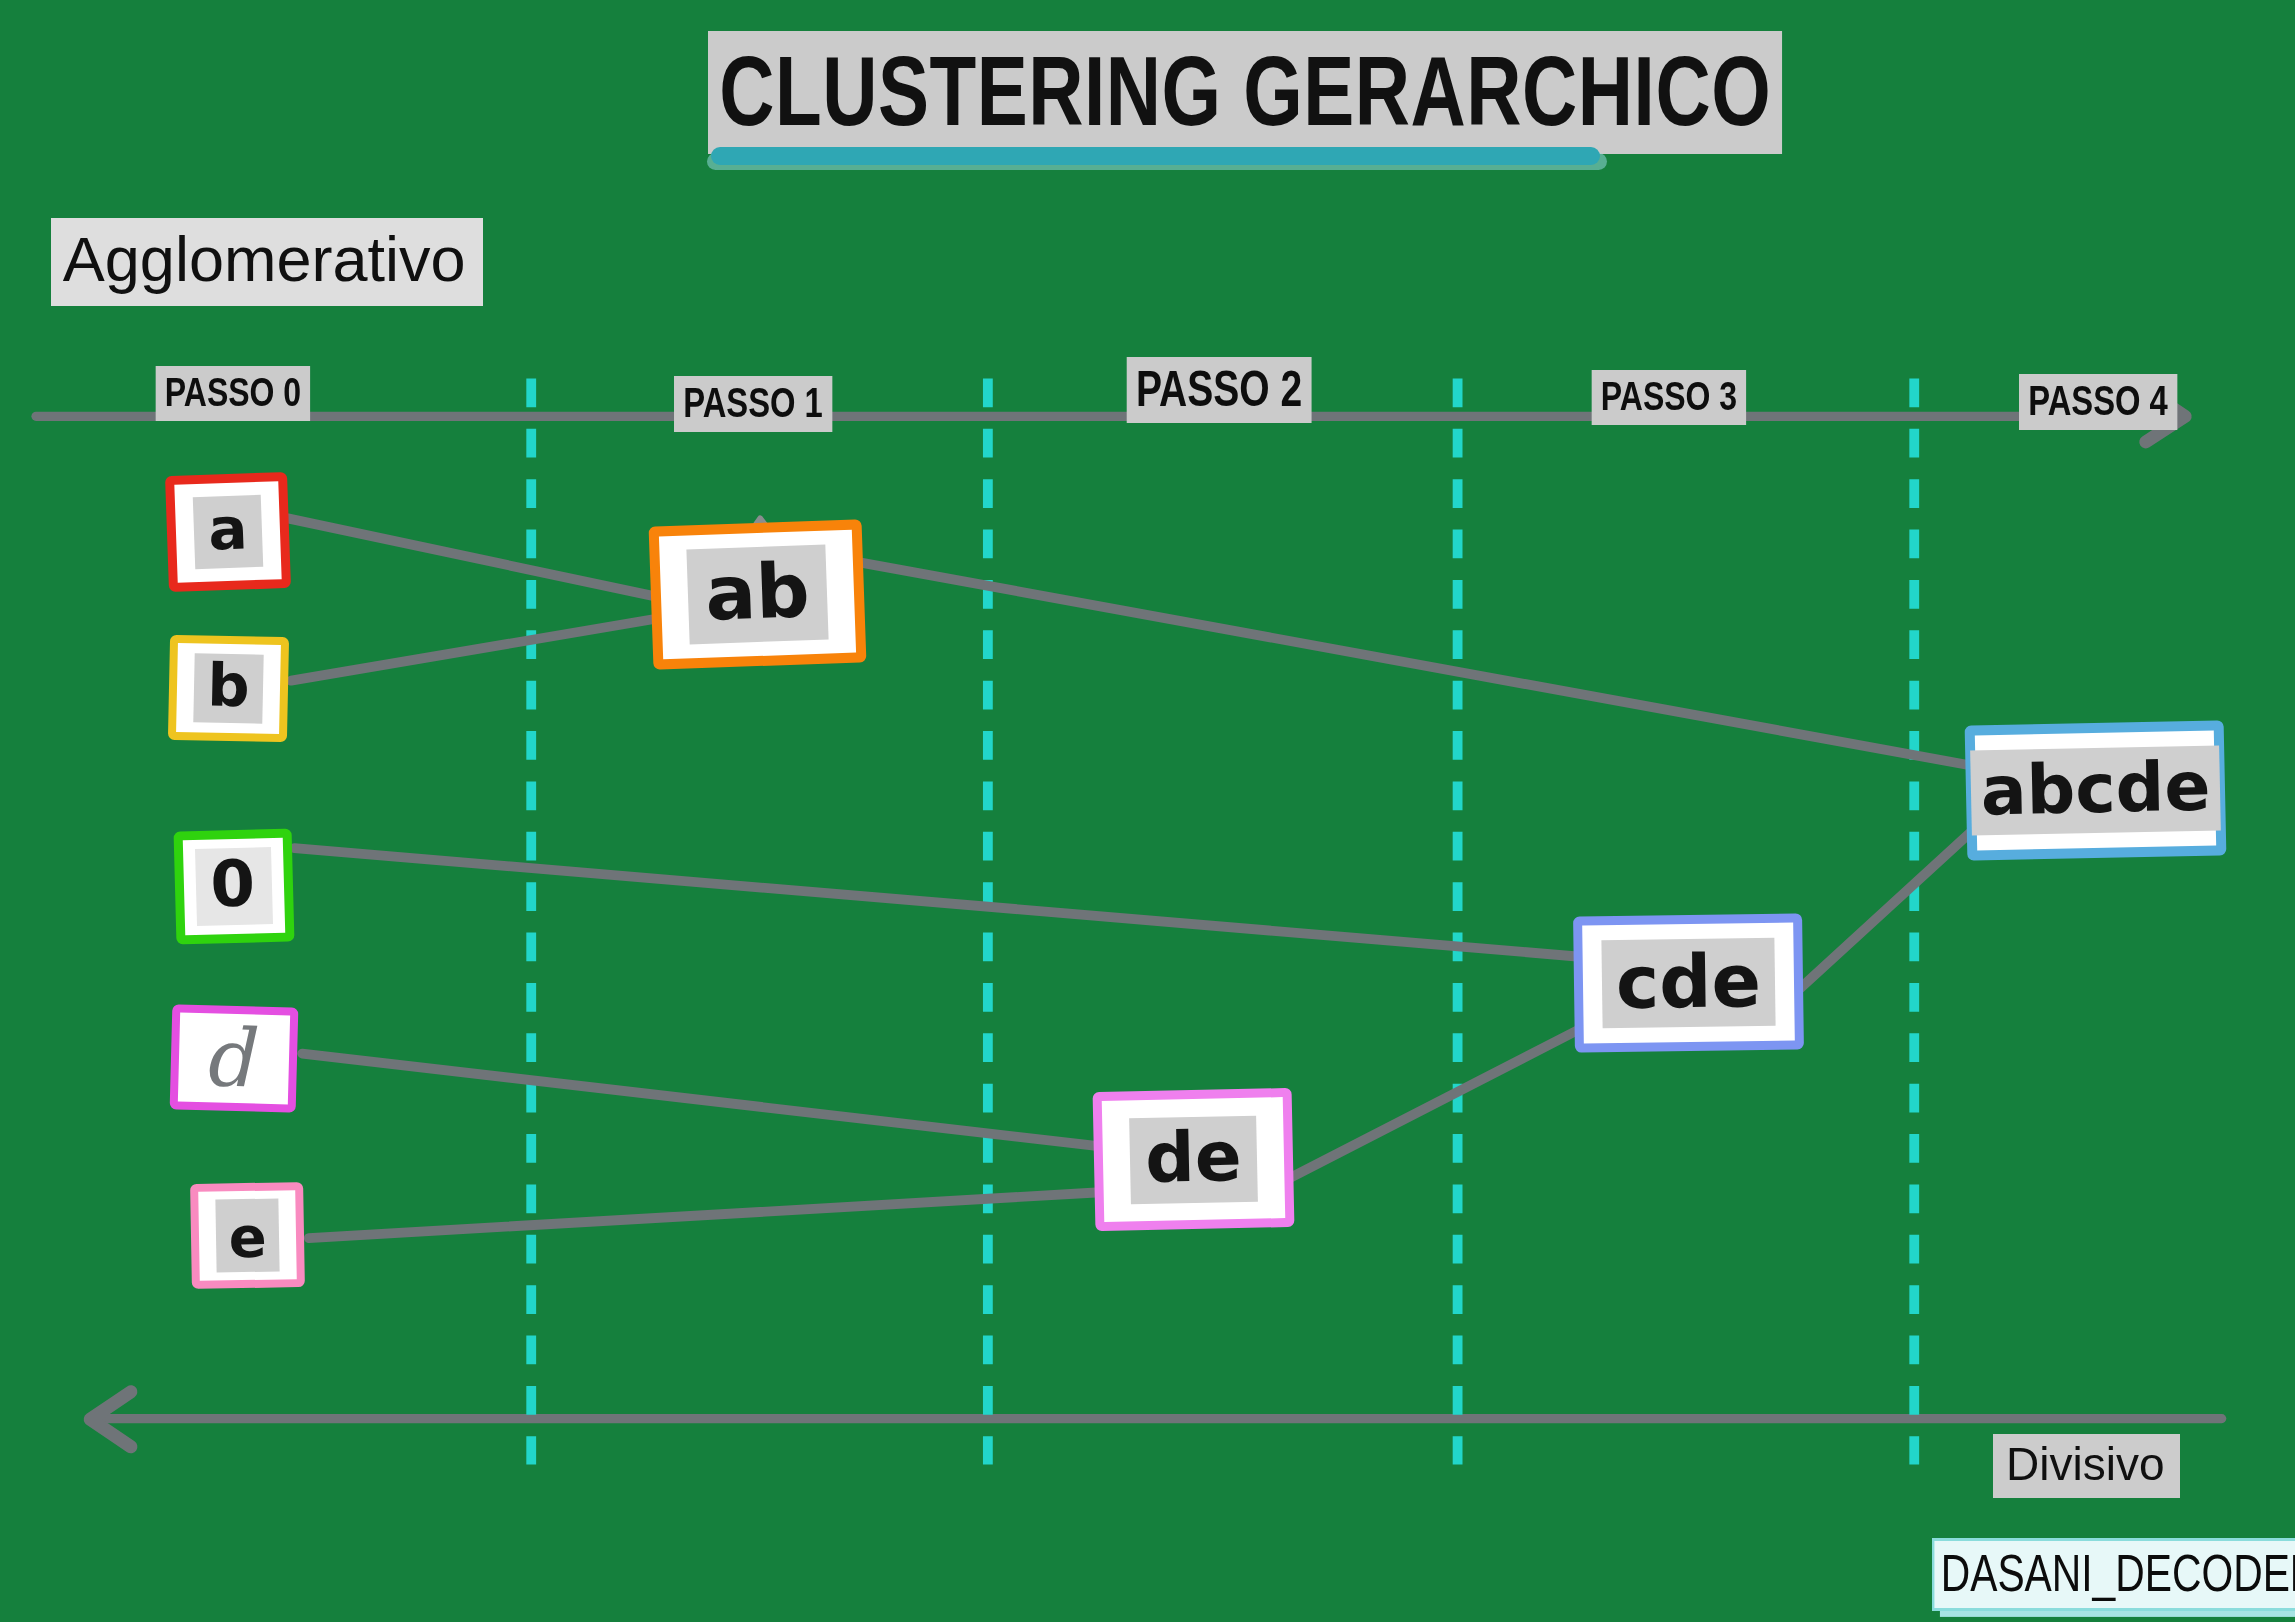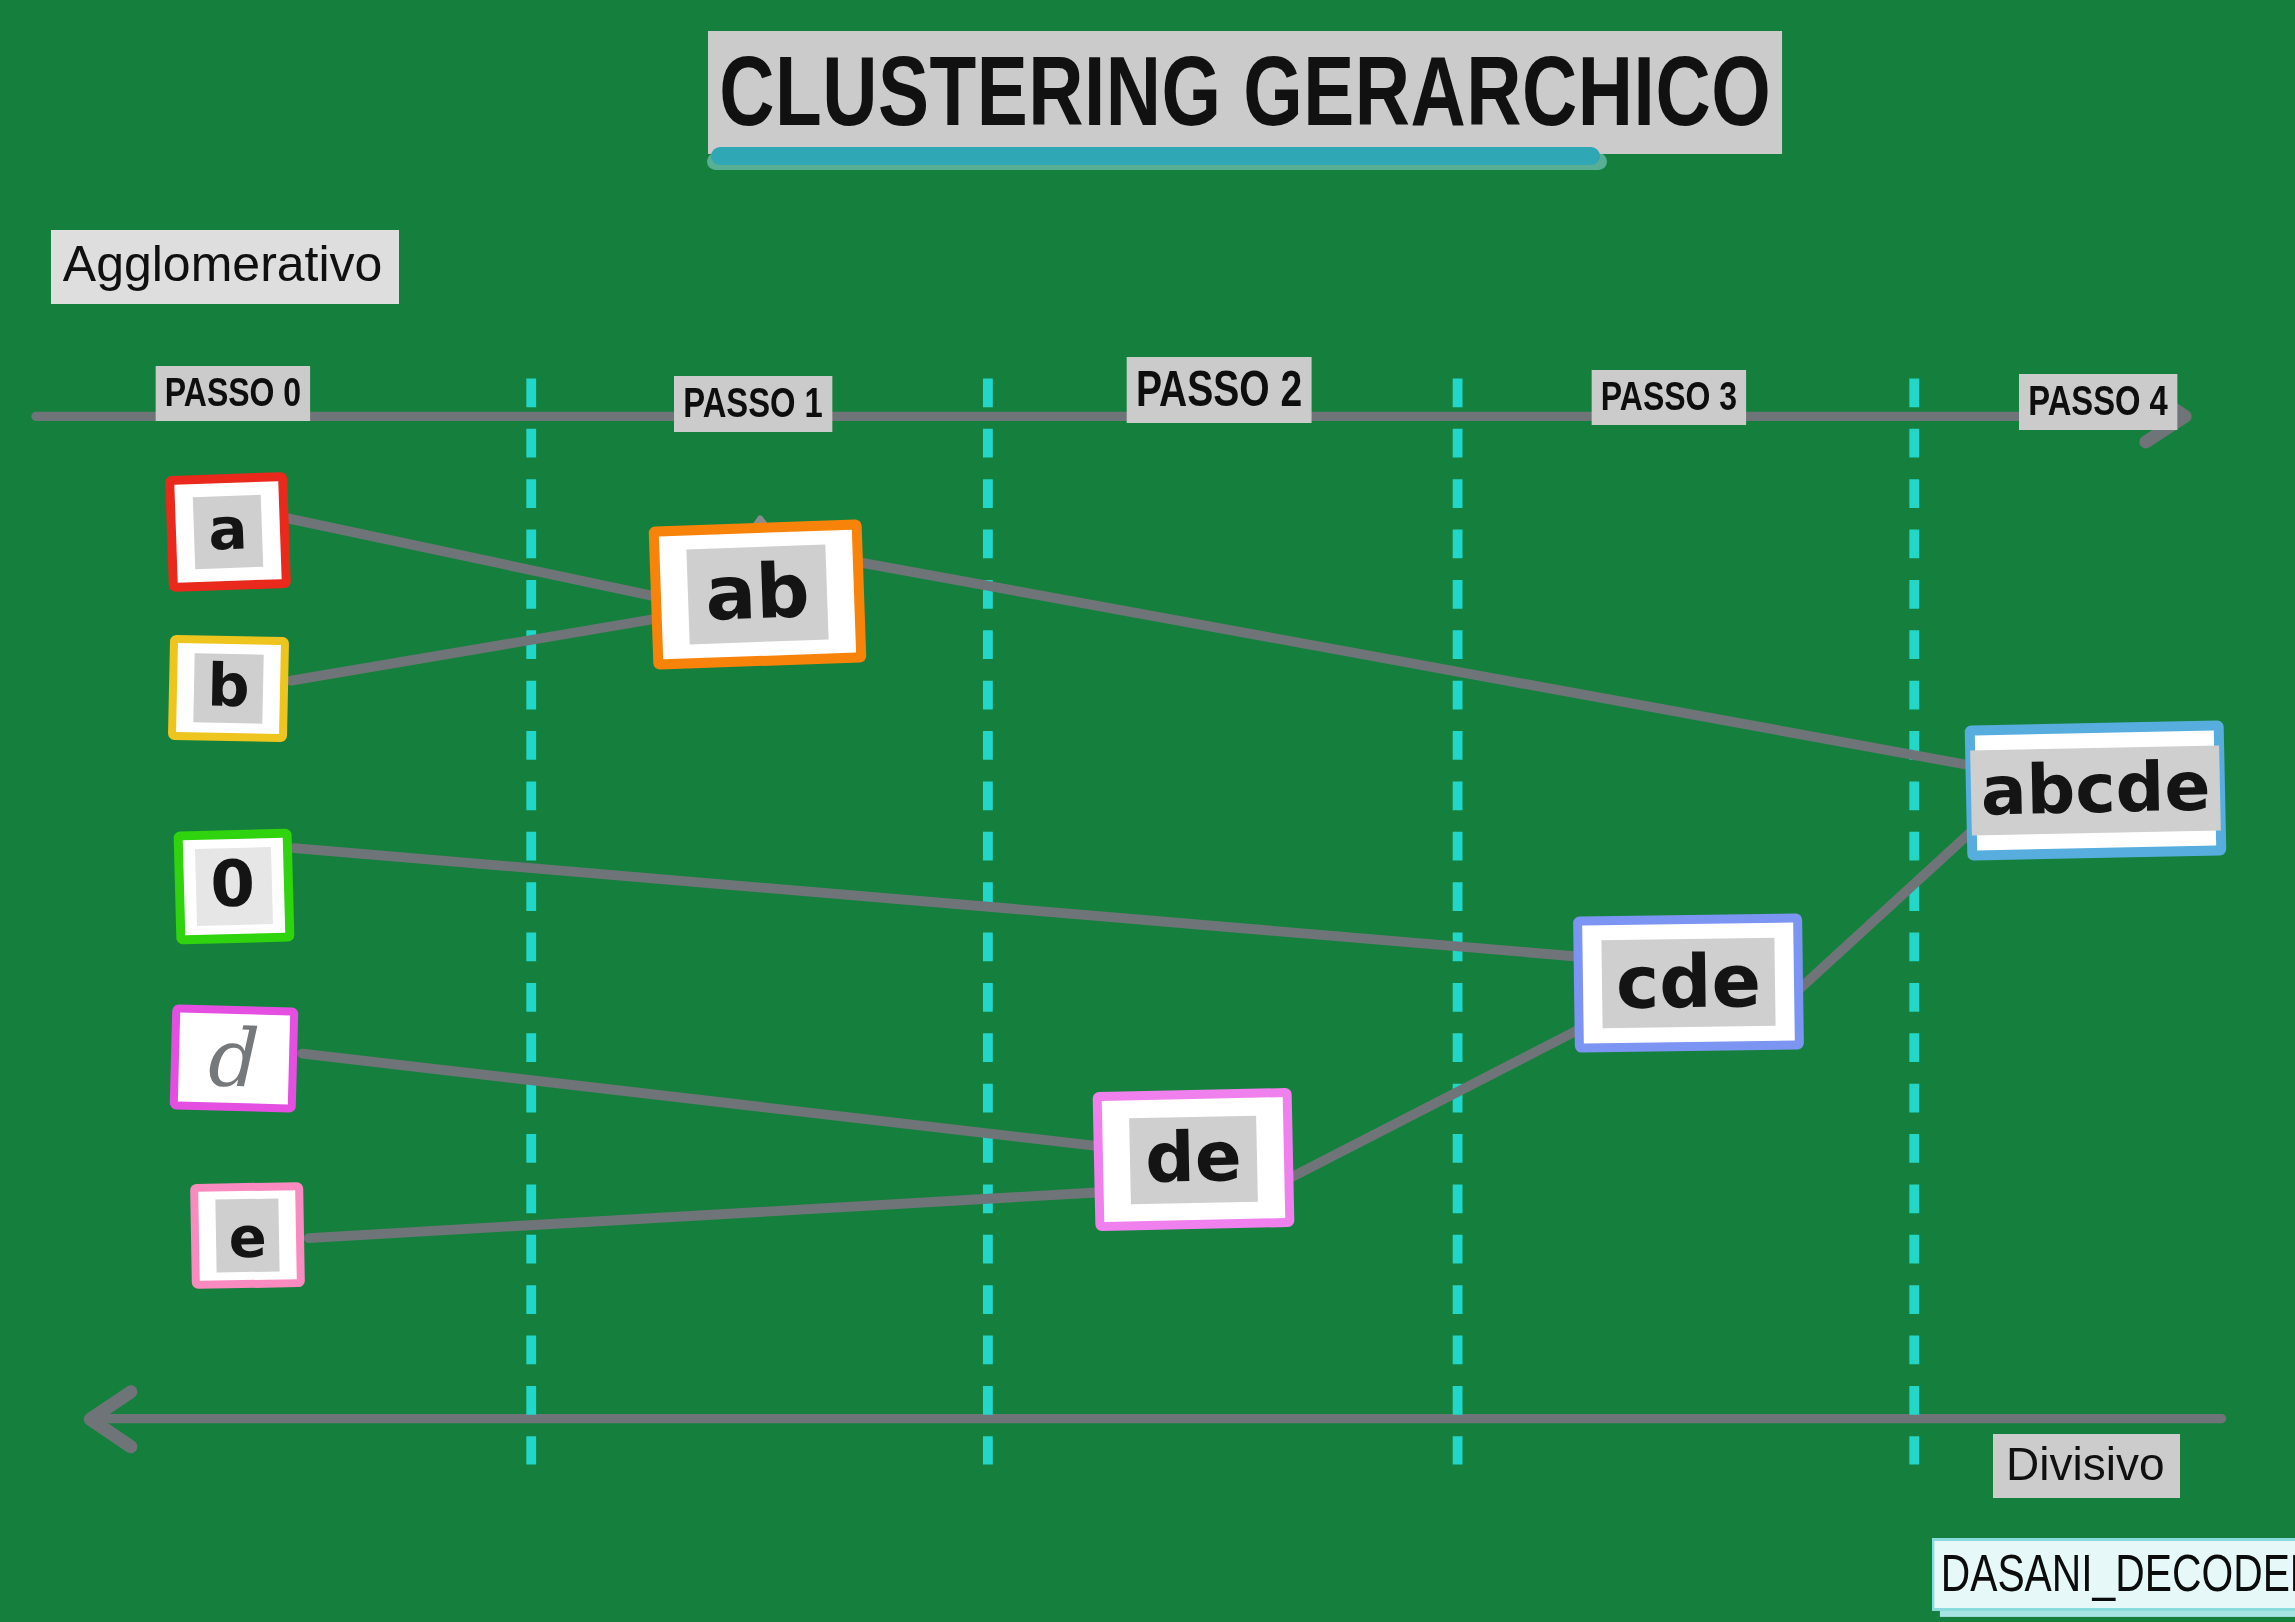--- a/index.html
+++ b/index.html
@@ -12,21 +12,21 @@
          padding:3.9px 14.4px 6.5px 14.4px;font-size:98px;font-weight:700;color:#111;
          letter-spacing:0.7px;white-space:nowrap;transform:scaleX(0.78);transform-origin:left top;
          font-family:"Liberation Sans",sans-serif;}
   .title-underline{position:absolute;left:711px;top:147px;width:889px;height:17.7px;z-index:2;
          border-radius:9.2px;}
   .title-underline .echo{position:absolute;left:-3.9px;top:5.9px;width:900px;height:17px;
          border-radius:8.5px;opacity:.55;}
   .title-underline .main{position:absolute;left:0;top:0;width:100%;height:100%;border-radius:9.2px;}
 
   .method-label{position:absolute;z-index:2;color:#101010;background:#dedede;white-space:nowrap;}
-  .agglomerative{left:51px;top:230px;font-size:50px;padding:5.2px 17px 10.5px 11.8px;}
+  .agglomerative{left:51px;top:218px;font-size:63px;padding:5.2px 17px 10.5px 11.8px;}
   .divisive{left:1993px;top:1434px;font-size:46px;padding:2.6px 15.7px 7.9px 13px;background:#cccccc;}
 
   .passo{position:absolute;z-index:2;background:#cbcbcb;color:#0e0e0e;font-weight:700;
          padding:2.6px 11.8px 5.2px 11.8px;white-space:nowrap;transform:translateX(-50%) scaleX(0.78);
          transform-origin:center top;}
   .passo0{left:233px;top:366px;font-size:41px;}
   .passo1{left:753px;top:376px;font-size:42px;}
   .passo2{left:1219px;top:357px;font-size:50px;}
   .passo3{left:1669px;top:370px;font-size:41px;}
   .passo4{left:2098px;top:374px;font-size:42px;}

